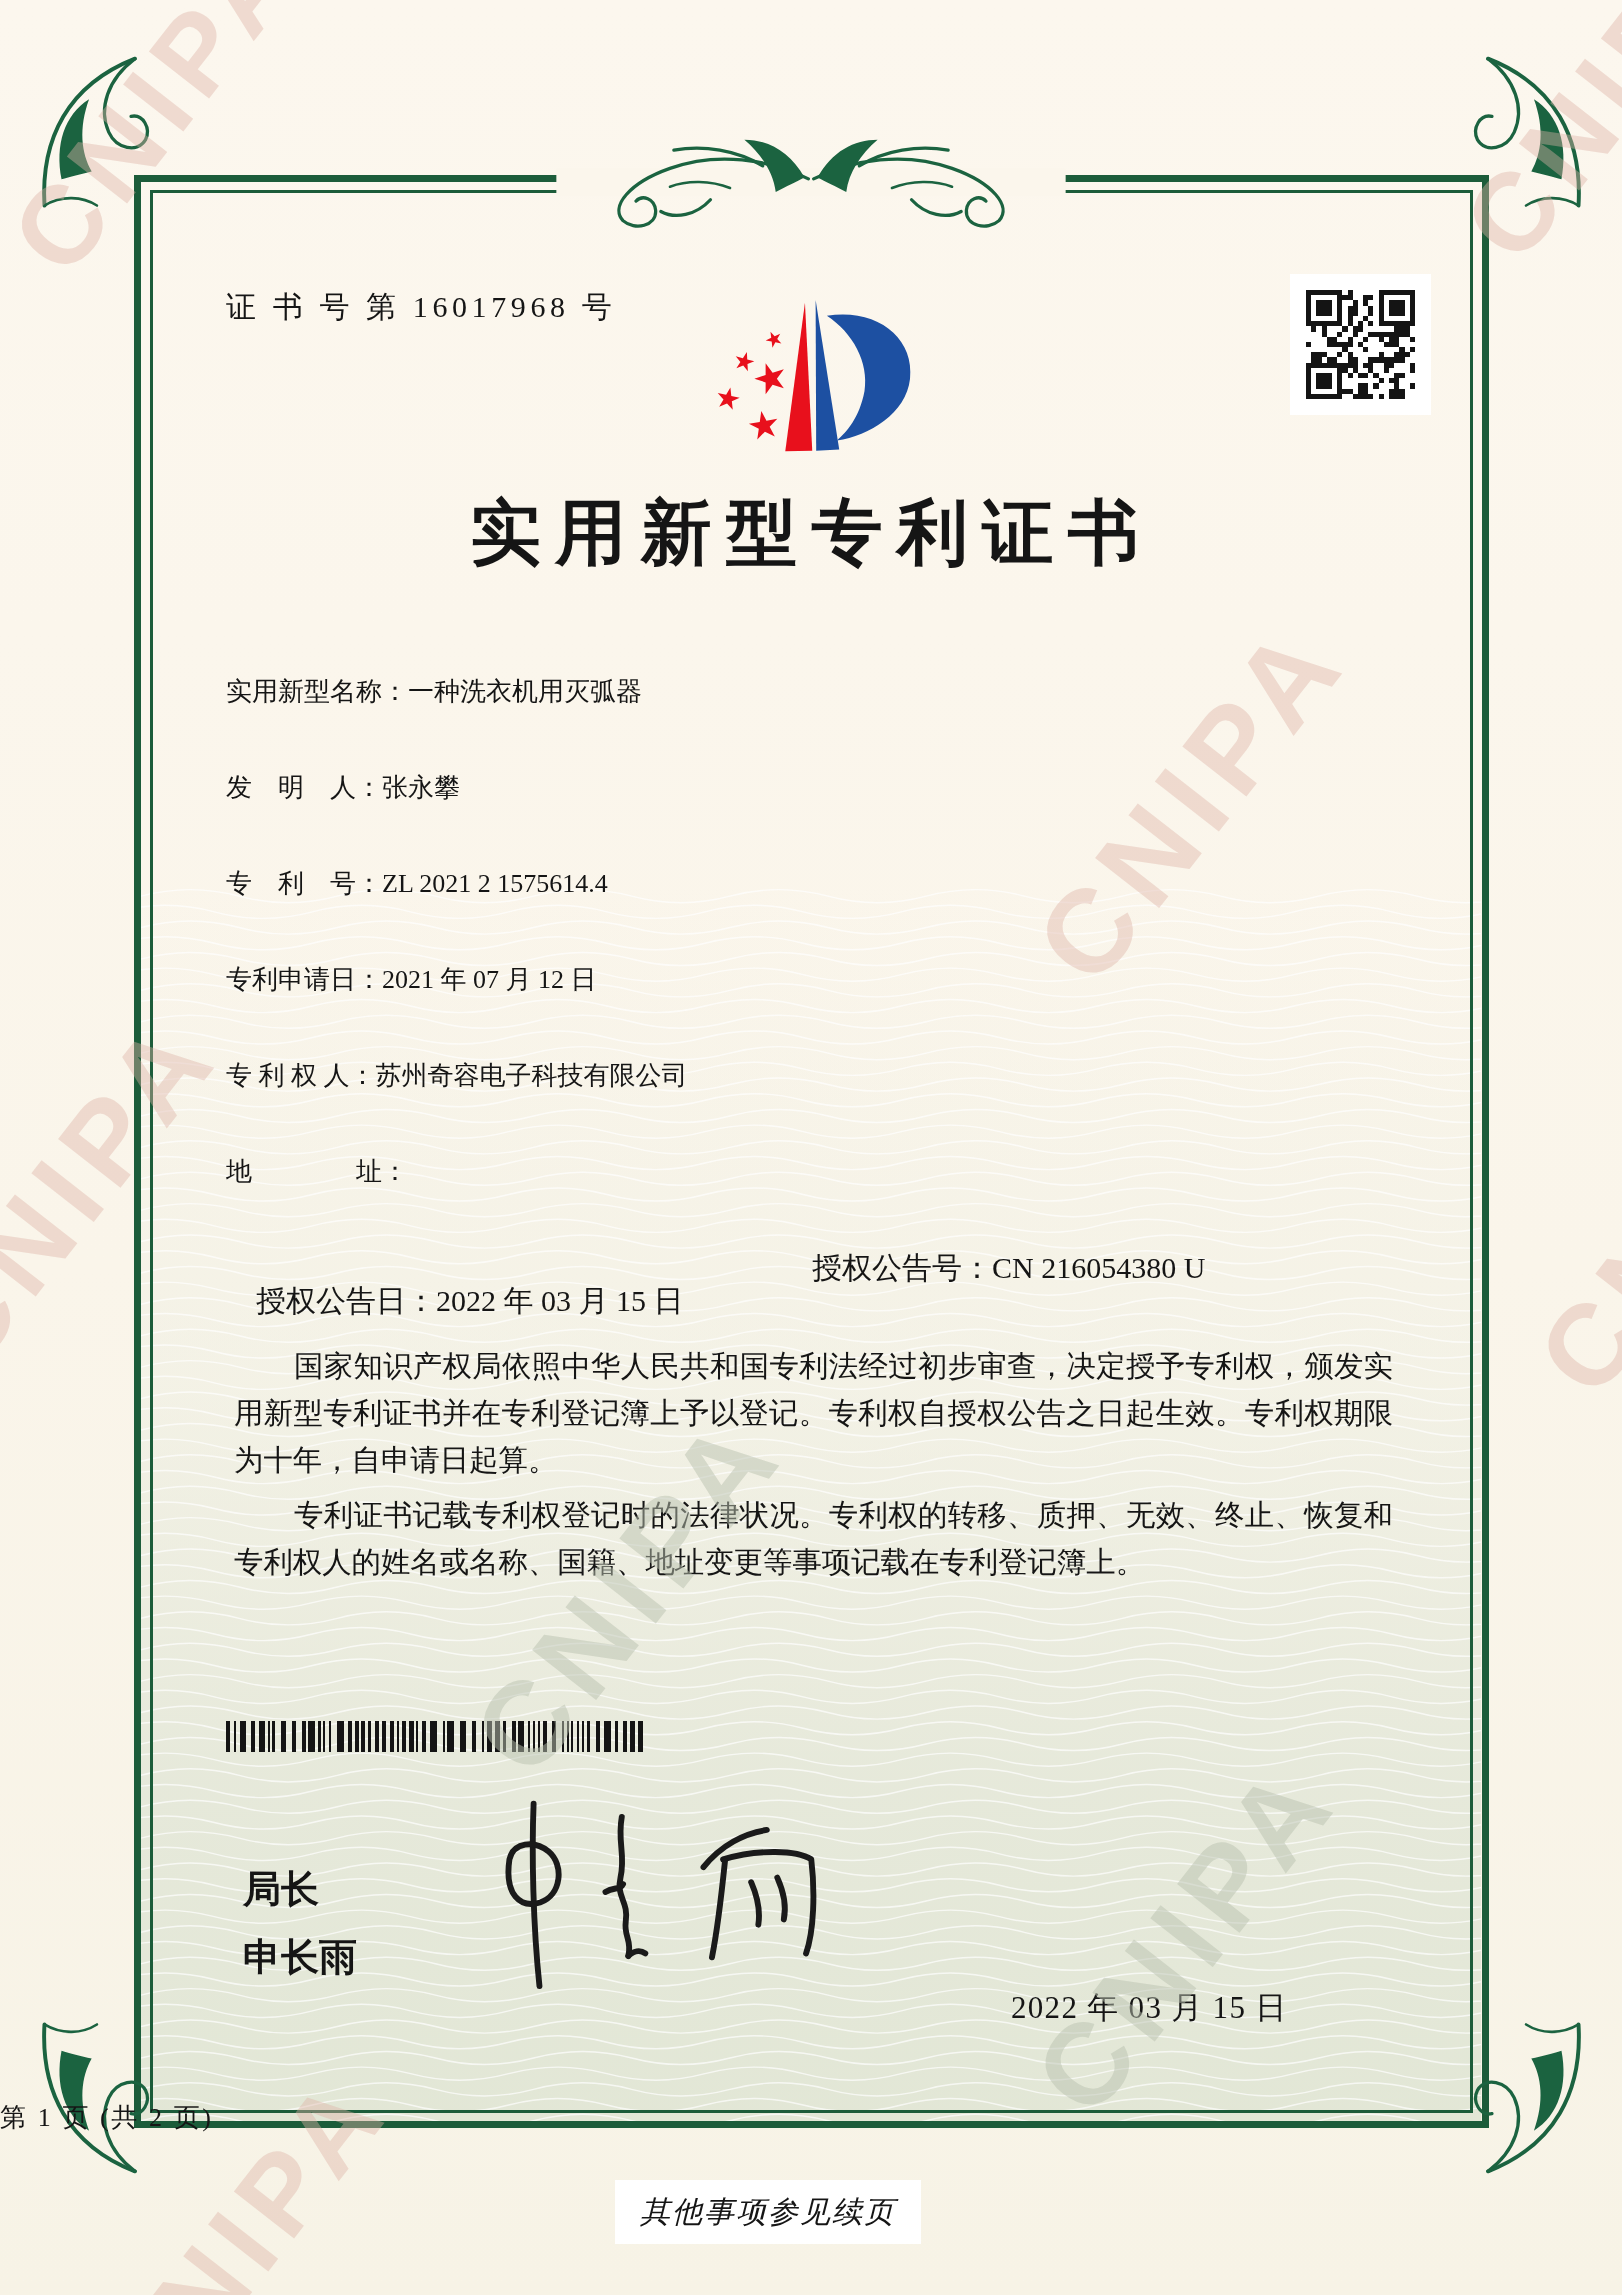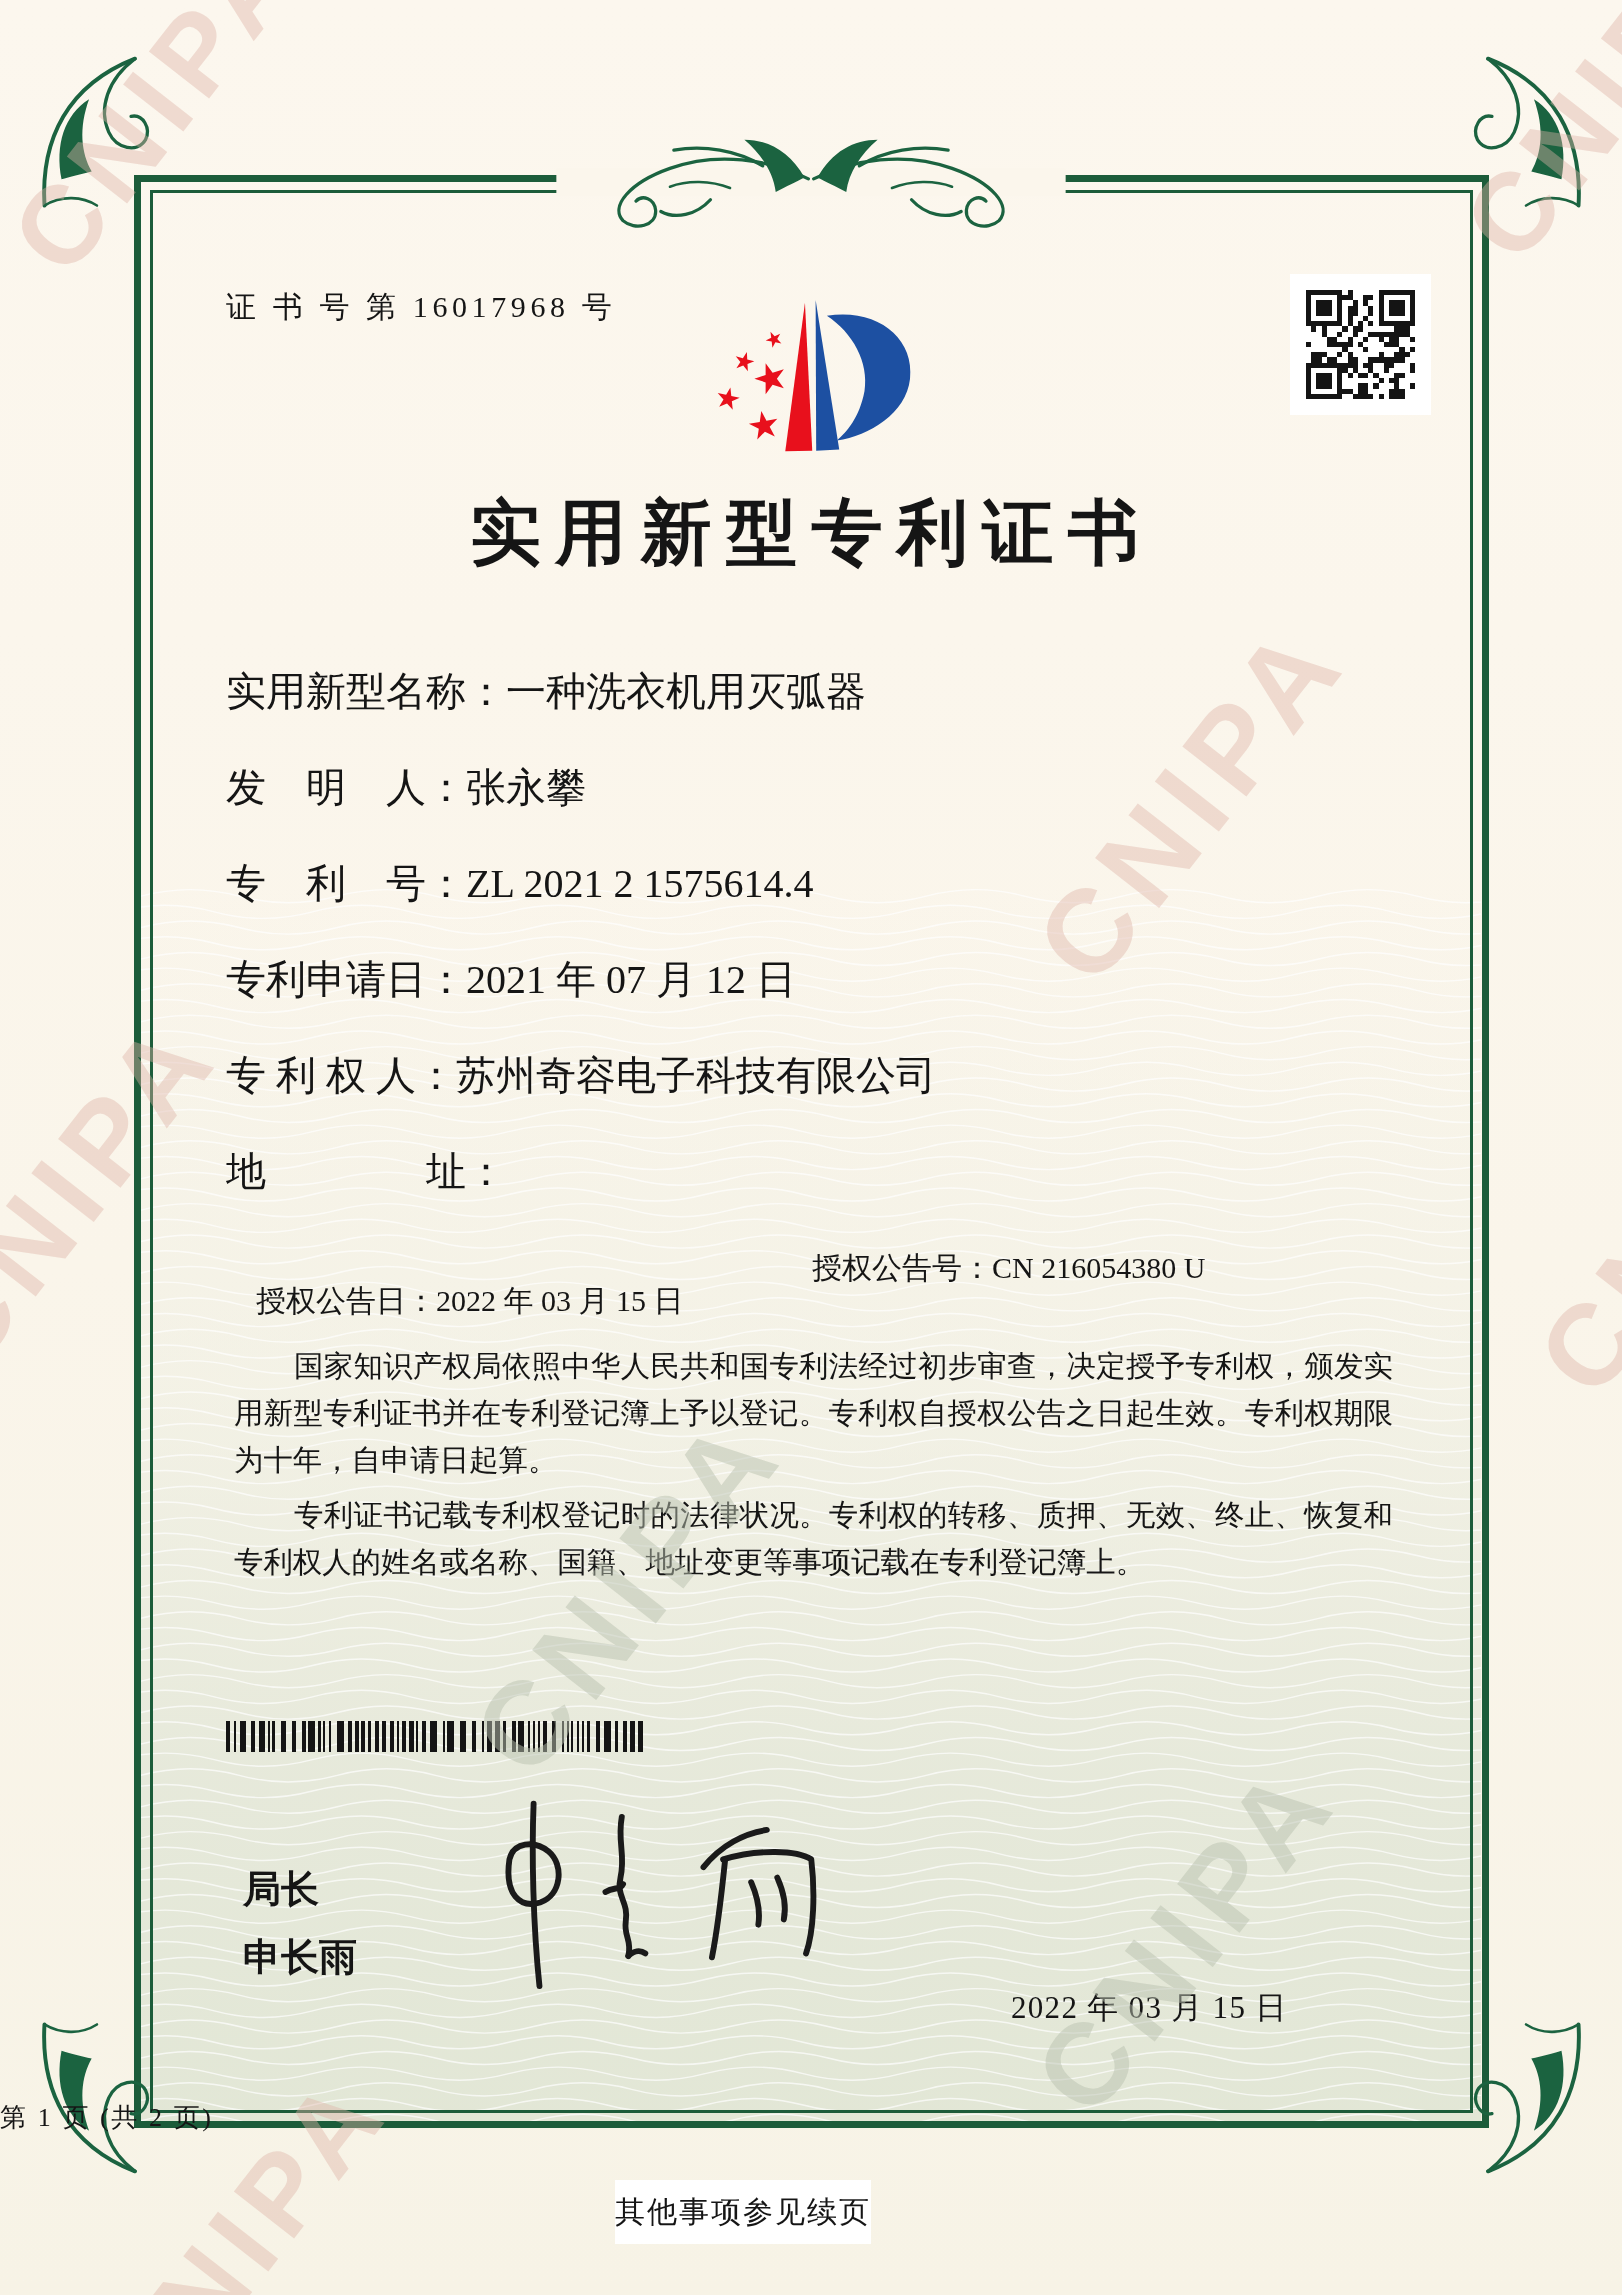--- a/index.html
+++ b/index.html
@@ -29,21 +29,21 @@
   .cert-no{position:absolute;left:226px;top:287px;font-size:30px;letter-spacing:4.6px;z-index:5;}
   .logo{position:absolute;left:674px;top:259px;z-index:5;}
   .qr{position:absolute;left:1290px;top:274px;width:141px;height:141px;background:#ffffff;
       display:flex;align-items:center;justify-content:center;z-index:5;}
   .qr-grid{display:grid;grid-template-columns:repeat(21,5.2px);grid-auto-rows:5.2px;}
   .qr-grid b{background:#141414;}
   .title{position:absolute;left:0;width:1623px;top:486px;text-align:center;
      font-size:71px;font-weight:700;letter-spacing:14.4px;z-index:5;margin:0;}
   
   .fields{position:absolute;left:226px;top:675px;width:1178px;z-index:5;}
-  .frow{display:flex;font-size:40px;line-height:33px;margin-bottom:63px;white-space:pre;}
+  .frow{display:flex;font-size:26px;line-height:33px;margin-bottom:63px;white-space:pre;}
   .frow .lab{flex:0 0 auto;}
   .frow .val{flex:0 0 auto;}
   .grant-row{position:absolute;left:226px;top:1251px;width:1263px;font-size:30px;
      line-height:33px;white-space:pre;z-index:5;}
   .grant-no{position:absolute;left:586px;top:0;}
   
   .body-text{position:absolute;left:226px;top:1335px;width:1175px;font-size:29.4px;
      line-height:47px;text-align:justify;z-index:5;}
   .body-text p{margin:8px;text-indent:60px;}
   
@@ -52,23 +52,23 @@
   .barcode i{background:#141414;height:100%;display:block;}
   
   .sig-role,.sig-name{position:absolute;left:243px;font-size:38px;font-weight:600;
      font-family:"Liberation Sans","DejaVu Sans",sans-serif;z-index:5;}
   .sig-role{top:1864px;}
   .sig-name{top:1932px;}
   .sig-hand{position:absolute;left:471px;top:1794px;z-index:5;}
   .issue-date{position:absolute;left:1011px;top:1987px;font-size:31px;letter-spacing:1.3px;z-index:5;}
   .pagination{position:absolute;left:0;top:2100px;width:1531px;
      font-size:26px;letter-spacing:2.6px;z-index:5;}
-  .continuation{position:absolute;left:615px;top:2180px;width:256px;height:64px;
+  .continuation{position:absolute;left:615px;top:2180px;width:306px;height:64px;
      background:#ffffff;display:flex;align-items:center;justify-content:center;
-     font-size:30px;letter-spacing:2px;z-index:5;}
+     font-size:30px;letter-spacing:2px;z-index:5;font-style:italic;}
 </style>
 </head>
 <body>
 
 <div class="page">
 
   <span class="wm pink" style="left:-39px;top:39px;font-size:111px;">CNIPA</span>
   <span class="wm pink" style="left:1413px;top:26px;font-size:111px;">CNIPA</span>
   <span class="wm pink" style="left:982px;top:733px;font-size:118px;">CNIPA</span>
   <span class="wm pink" style="left:-137px;top:1126px;font-size:115px;">CNIPA</span>

